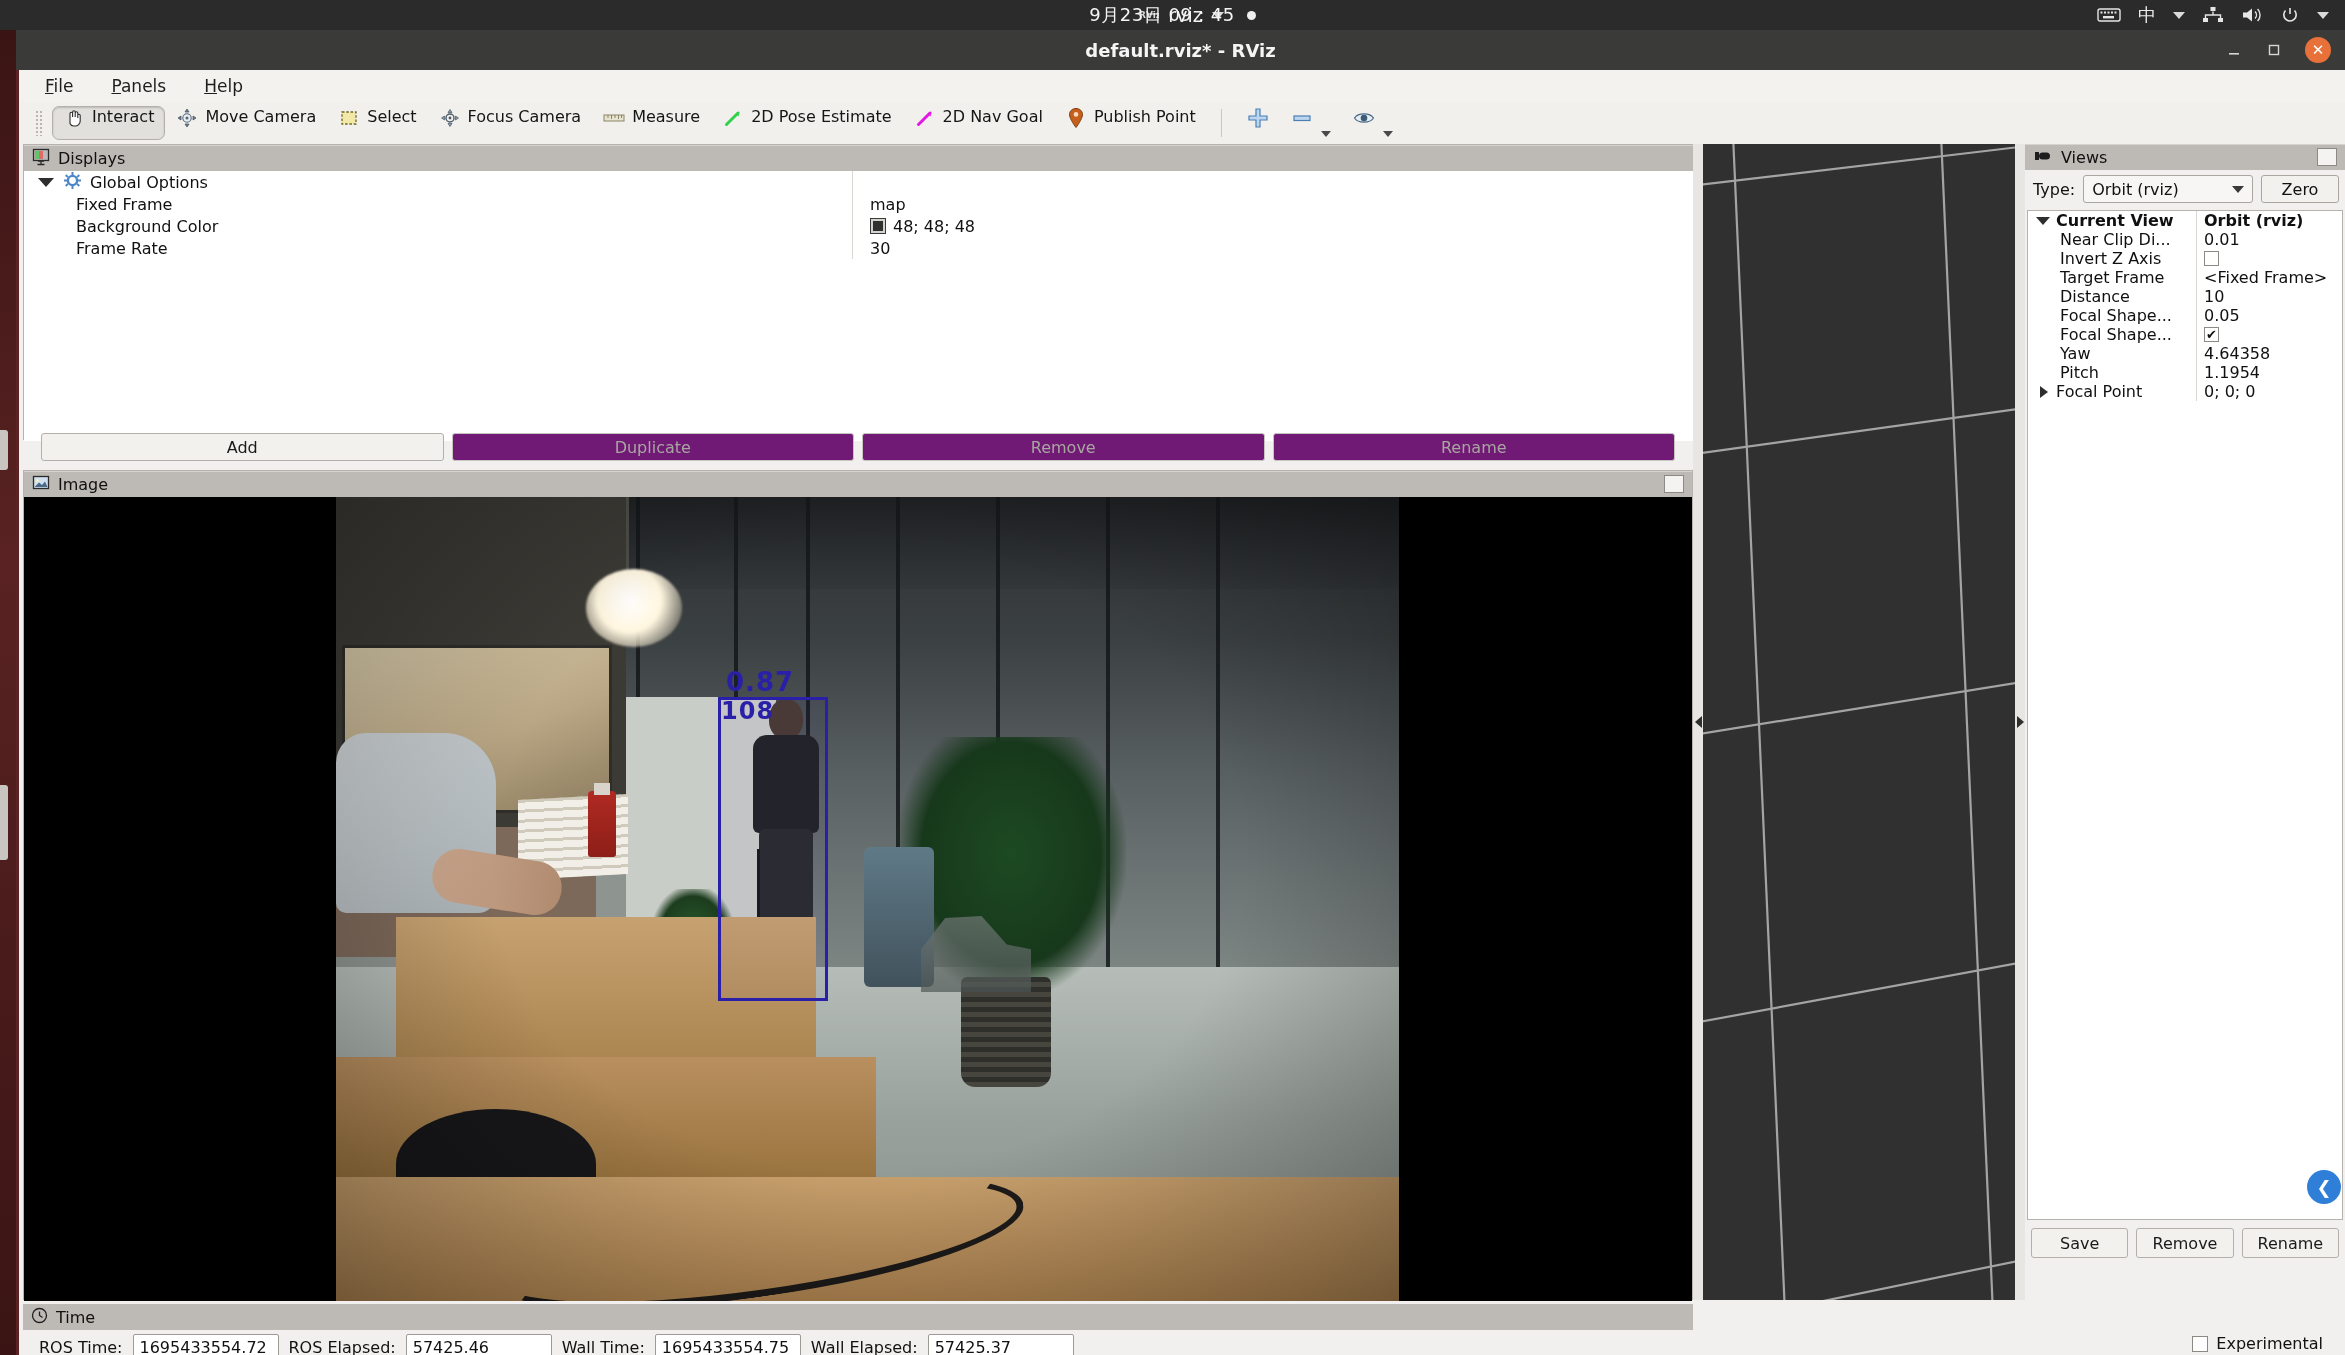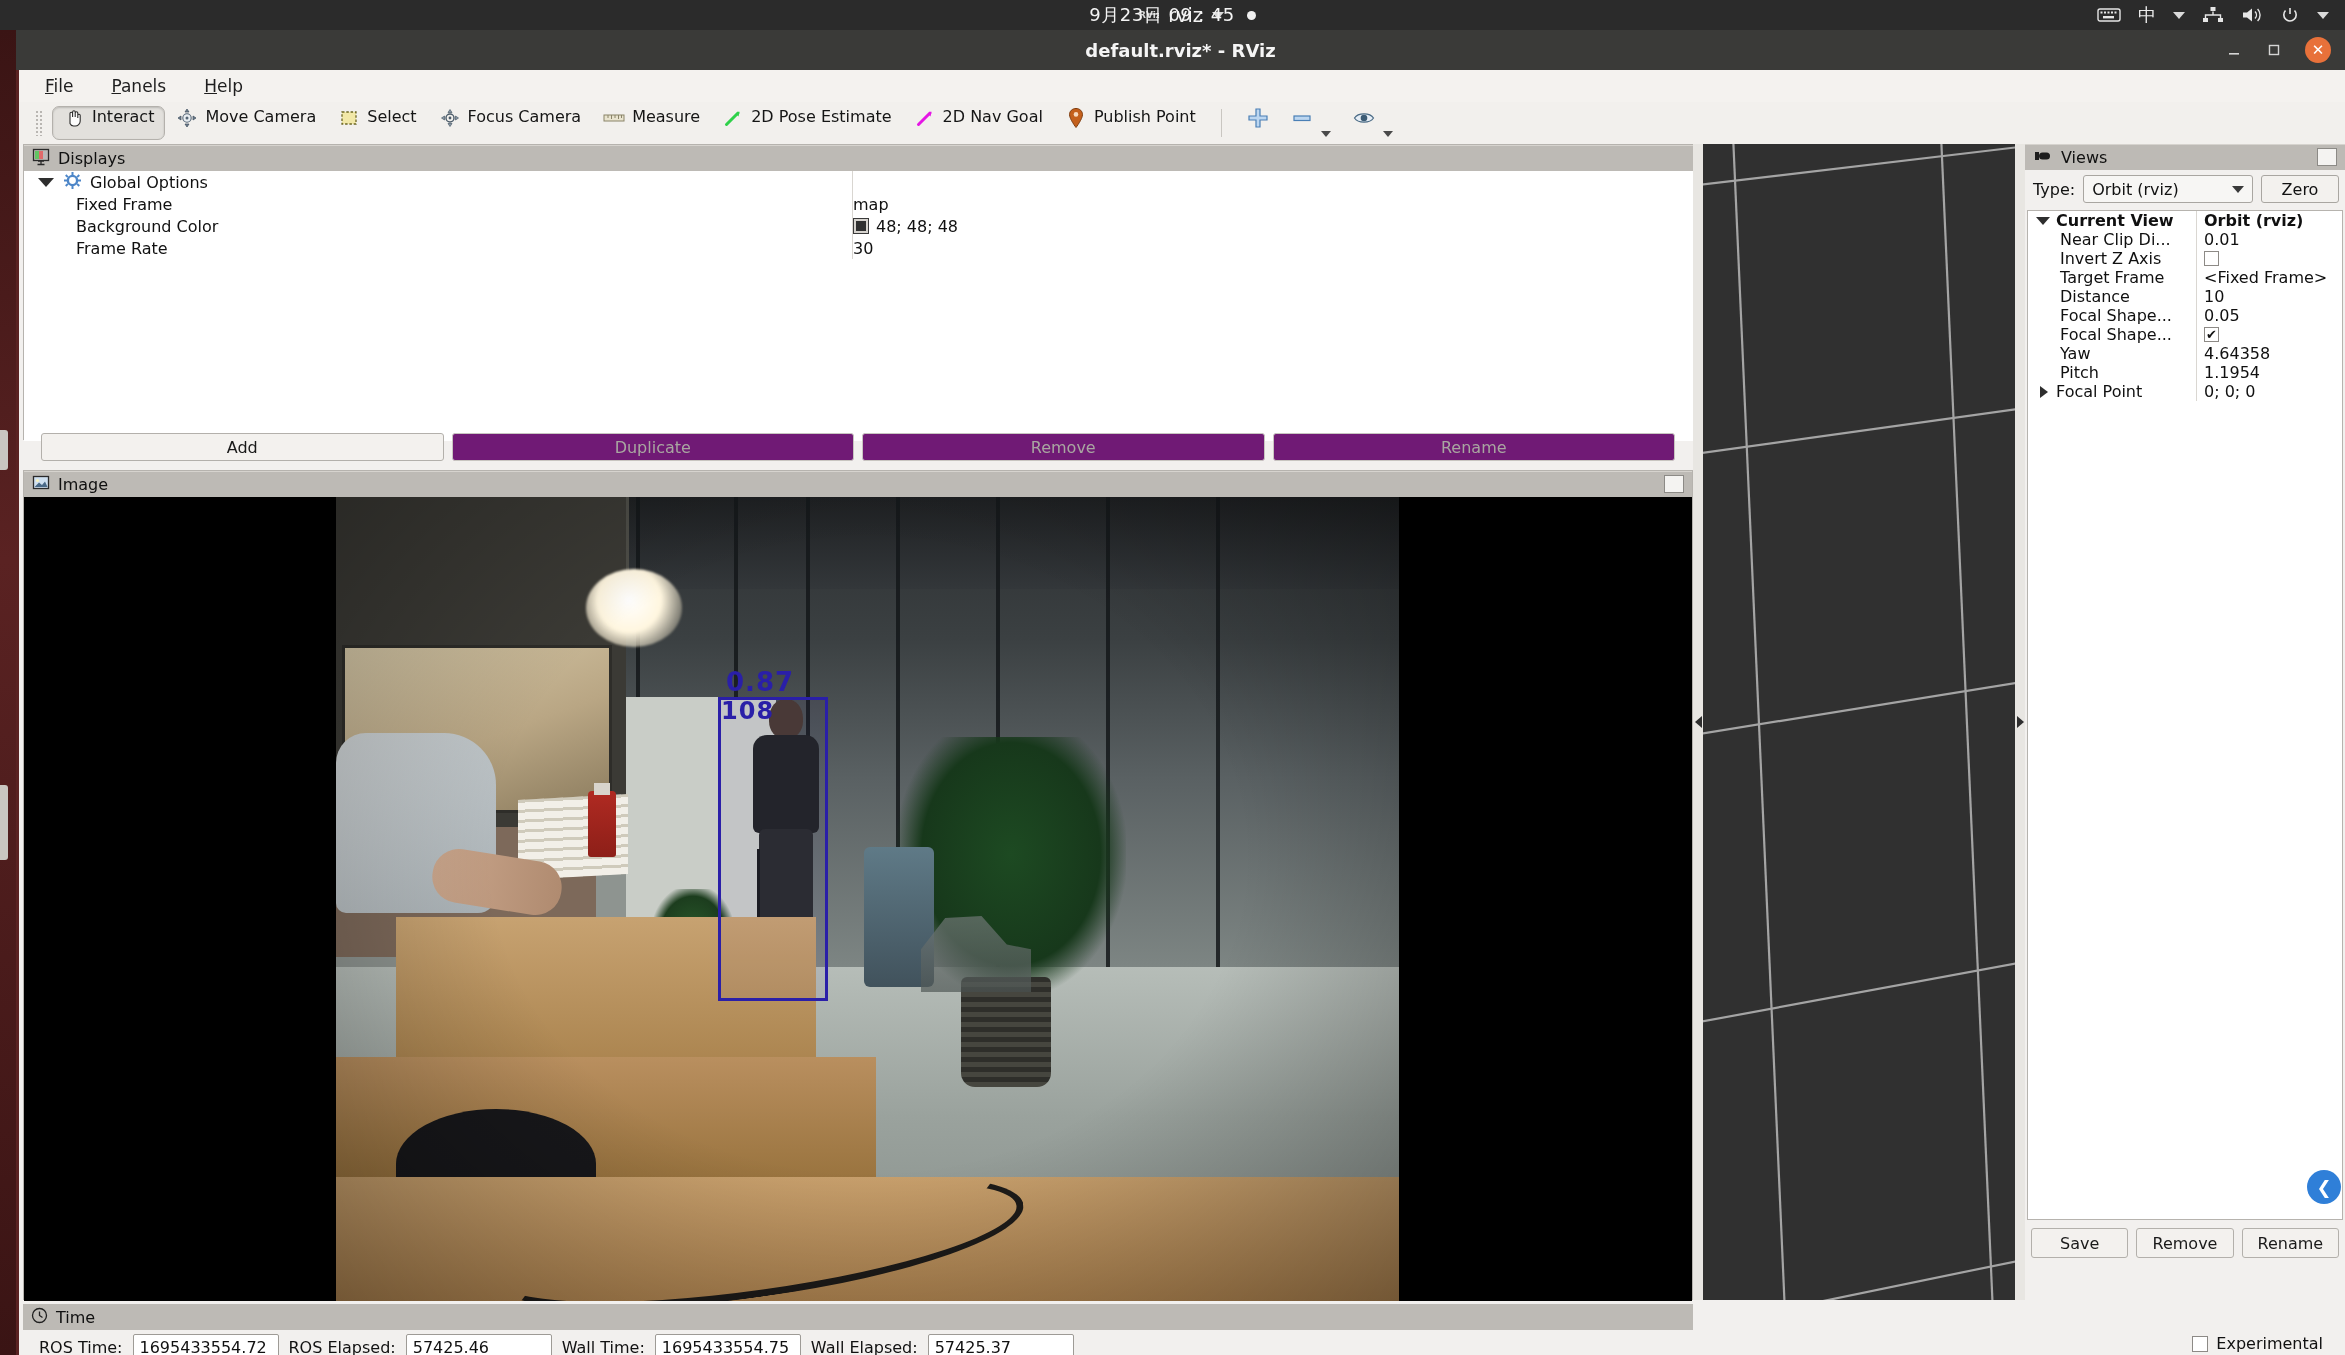--- a/index.html
+++ b/index.html
@@ -109,21 +109,21 @@
   .displays-panel {
     position: absolute; left: 4px; top: 74px; width: 1780px; height: 296px;
     background: #fca5a5; border: 1px solid #b6b3ae;
   }
   .tree-area { position: relative; width: 100%; height: 270px; background: #fff; }
   .tree-rows { position: absolute; left: 0; top: 0; width: 100%; }
   .trow {
     display: flex; align-items: center; height: 22px; font-size: 16px; color: #111;
   }
   .trow .tr-label { width: 828px; display: flex; align-items: center; }
-  .trow .tr-value { flex: 1; display: flex; align-items: center; gap: 7px; padding-left: 0;
+  .trow .tr-value { flex: 1; display: flex; align-items: center; gap: 7px; padding-left: 17px;
                     border-left: 1px solid #d9d6d1; height: 22px; }
   .tri {
     width: 0; height: 0; border-left: 8px solid transparent; border-right: 8px solid transparent;
     border-top: 9px solid #2e2e2e; margin-left: 14px; margin-right: 10px;
   }
   .tr-indent { width: 52px; }
   .color-swatch {
     width: 16px; height: 16px; background: #303030; border: 1px solid #3a3a3a;
     box-shadow: inset 0 0 0 2px #d6d3ce;
   }

